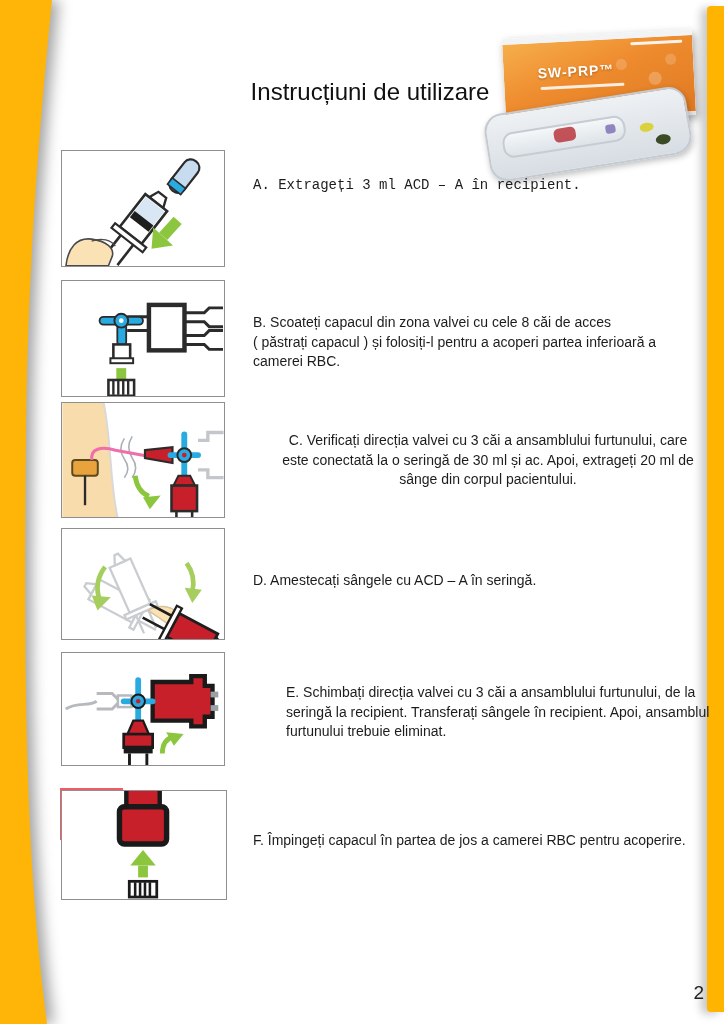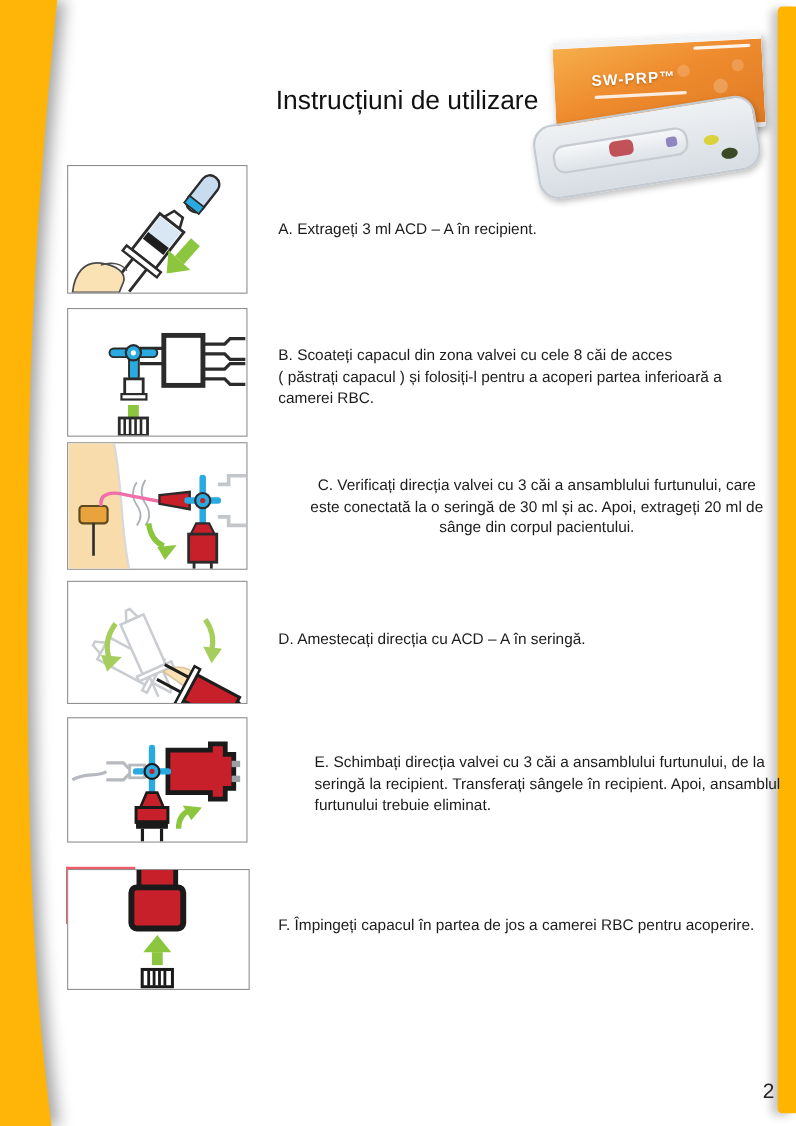--- a/index.html
+++ b/index.html
@@ -74,21 +74,21 @@
   .step-text{
     position:absolute;left:253px;width:470px;margin:0;
     font-size:14px;line-height:19.5px;white-space:pre-line;
   }
   #fig-a{top:150px;height:117px;}
   #fig-b{top:280px;height:117px;}
   #fig-c{top:402px;height:116px;}
   #fig-d{top:528px;height:112px;}
   #fig-e{top:652px;height:114px;}
   #fig-f{top:790px;height:110px;width:166px;}
-  #txt-a{top:199px;}
+  #txt-a{top:176px;font-family:Liberation Mono, monospace;}
   #txt-b{top:313px;}
   #txt-c{top:431px;text-align:center;}
   #txt-d{top:571px;}
   #txt-e{top:683px;margin-left:33px;}
   #txt-f{top:831px;}
   .crop-mark-h{position:absolute;left:61px;top:788px;width:62px;height:2px;background:#ef5b67;}
   .crop-mark-v{position:absolute;left:60px;top:788px;width:2px;height:52px;background:#ef5b67;}
   
   .page-number{position:absolute;right:20px;top:982px;font-size:19px;color:#222;}
 </style>
@@ -234,21 +234,21 @@
     <g>
       <path d="M42,40 q-12,16 -6,34" stroke="#A5CE5C" stroke-width="5" fill="none"></path>
       <polygon points="28,70 48,72 34,86" fill="#A5CE5C"></polygon>
     </g>
     <g>
       <path d="M128,36 q10,14 6,30" stroke="#A5CE5C" stroke-width="5" fill="none"></path>
       <polygon points="126,62 144,64 134,78" fill="#A5CE5C"></polygon>
     </g>
   </svg>
 </div>
-<p class="step-text" id="txt-d">D. Amestecați direcția cu ACD –  A în seringă.</p>
+<p class="step-text" id="txt-d">D. Amestecați sângele cu ACD –  A în seringă.</p>
 
 <div class="step-figure" id="fig-e">
   <svg viewBox="0 0 164 116">
     <path d="M2,58 C14,50 26,56 34,50" fill="none" stroke="#b6babf" stroke-width="3"></path>
     <path d="M34,42 h16 l6,6 h8 M34,58 h16 l6,-6 h8" fill="none" stroke="#b6babf" stroke-width="3"></path>
     <rect x="56" y="44" width="14" height="12" fill="#ffffff" stroke="#b6babf" stroke-width="2.6"></rect>
     <g>
       <path d="M92,30 h40 v-6 h14 v10 h8 v32 h-8 v10 h-14 v-6 h-40 z" fill="#C8202B" stroke="#1a1a1a" stroke-width="4.5"></path>
       <rect x="152" y="40" width="8" height="6" fill="#9aa0a6"></rect>
       <rect x="152" y="54" width="8" height="6" fill="#9aa0a6"></rect>

